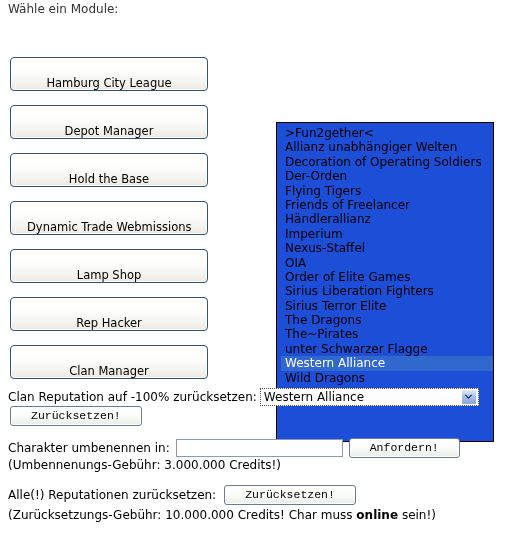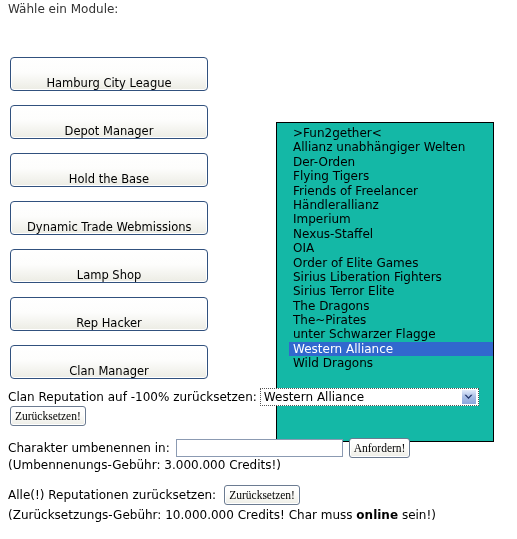--- a/index.html
+++ b/index.html
@@ -56,23 +56,23 @@
 
   
   .clan-listbox {
     position: absolute;
     left: 276px;
     top: 122px;
     width: 218px;
     height: 320px;
     box-sizing: border-box;
     border: 1px solid #000000;
-    background: #14b8a6;
-    overflow: hidden;
-    padding: 3px 0 0 12px;
+    background: #1d4ed8;
+    overflow: hidden;
+    padding: 3px 0 0 4px;
   }
   .clan-option {
     height: 14.4px;
     line-height: 14.4px;
     padding: 0 0 0 4px;
     font-size: 12px;
     font-family: "DejaVu Sans", "Liberation Sans", sans-serif;
     white-space: nowrap;
     overflow: hidden;
     color: #000000;
@@ -131,25 +131,25 @@
   .clan-select-arrow svg { display: block; }
 
   .reset-btn-row {
     position: absolute;
     left: 10px;
     top: 406px;
   }
   .plain-btn {
     box-sizing: border-box;
     height: 20px;
-    padding: 0 4px;
+    padding: 0 20px;
     border: 1px solid #6b7b91;
     border-radius: 3px;
     background: linear-gradient(to bottom, #ffffff 0%, #fcfcfa 45%, #ededE6 100%);
-    font-family: Liberation Serif, serif;
+    font-family: Liberation Mono, monospace;
     font-size: 11.5px;
     line-height: 18px;
     color: #000000;
     cursor: pointer;
     white-space: nowrap;
     box-shadow: inset 0 0 0 1px #ffffff;
   }
 
   
   .rename-row {
@@ -215,20 +215,21 @@
   <button class="module-btn">Hold the Base</button>
   <button class="module-btn">Dynamic Trade Webmissions</button>
   <button class="module-btn">Lamp Shop</button>
   <button class="module-btn">Rep Hacker</button>
   <button class="module-btn">Clan Manager</button>
 </div>
 
 <div class="clan-listbox" id="clan-listbox">
     <div class="clan-option">&gt;Fun2gether&lt;</div>
     <div class="clan-option">Allianz unabhängiger Welten</div>
+    <div class="clan-option">Decoration of Operating Soldiers</div>
     <div class="clan-option">Der-Orden</div>
     <div class="clan-option">Flying Tigers</div>
     <div class="clan-option">Friends of Freelancer</div>
     <div class="clan-option">Händlerallianz</div>
     <div class="clan-option">Imperium</div>
     <div class="clan-option">Nexus-Staffel</div>
     <div class="clan-option">OIA</div>
     <div class="clan-option">Order of Elite Games</div>
     <div class="clan-option">Sirius Liberation Fighters</div>
     <div class="clan-option">Sirius Terror Elite</div>

